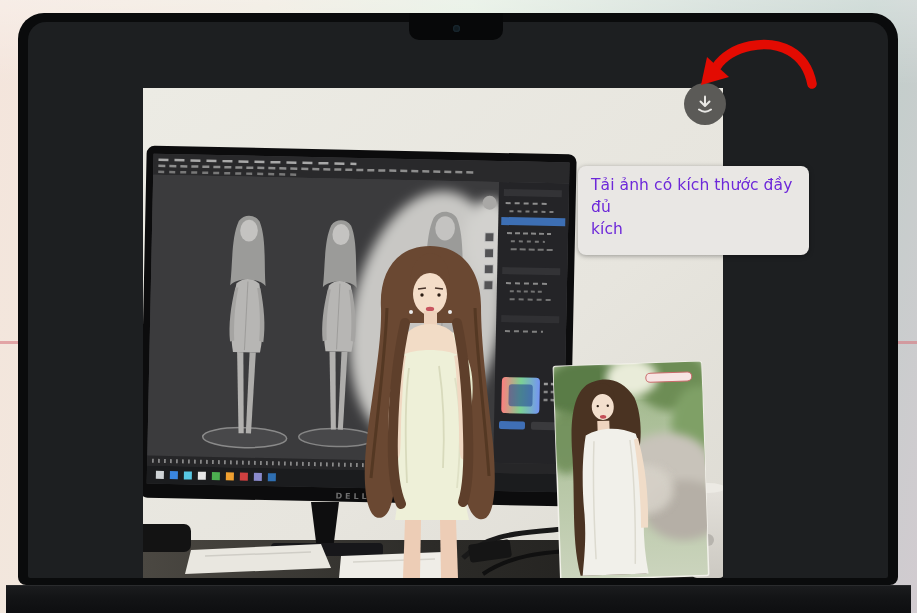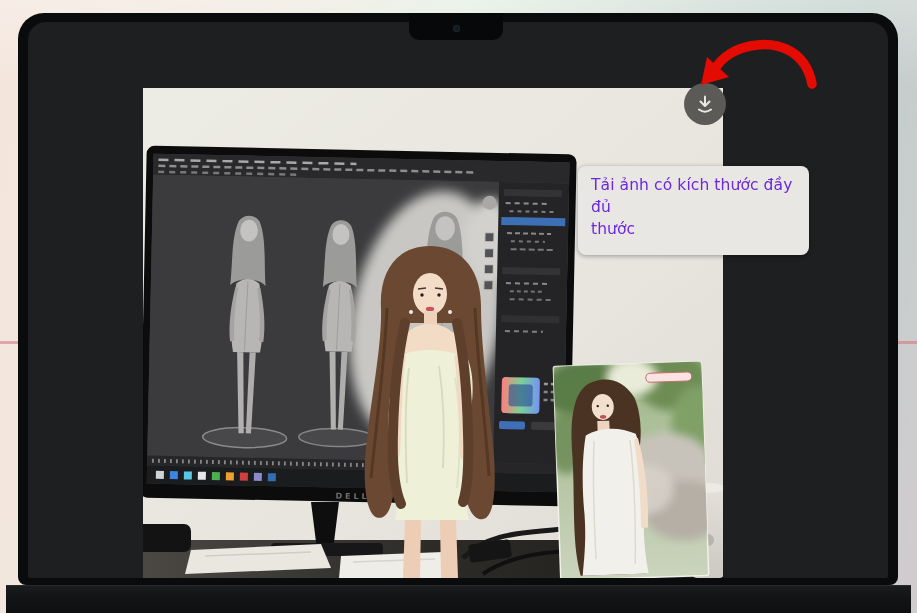--- a/index.html
+++ b/index.html
@@ -259,21 +259,21 @@
   <button class="dl-btn">
     <svg width="22" height="22" viewBox="0 0 22 22">
       <path d="M11 3.5 V12" stroke="#e8e7e4" stroke-width="2" stroke-linecap="round" fill="none"></path>
       <path d="M6.5 8.5 L11 13 L15.5 8.5" stroke="#e8e7e4" stroke-width="2" stroke-linecap="round" stroke-linejoin="round" fill="none"></path>
       <path d="M5 16.5 q6 4.5 12 0" stroke="#e8e7e4" stroke-width="2" stroke-linecap="round" fill="none"></path>
     </svg>
   </button>
 
   <div class="tooltip">
     <span>Tải ảnh có kích thước đầy đủ</span>
-    <span>thước</span>
+    <span>kích</span>
   </div>
 
   <svg class="red-arrow" width="126" height="60" viewBox="0 0 126 60">
     <path d="M120,48 C114,16 87,4 58,10 C43,13 31,21 25,30" stroke="#e30b02" stroke-width="9.5" fill="none" stroke-linecap="round"></path>
     <polygon points="9,49 37,41 15,21" fill="#e30b02"></polygon>
   </svg>
 
   <div class="notch">
     <div class="cam"></div>
   </div>

